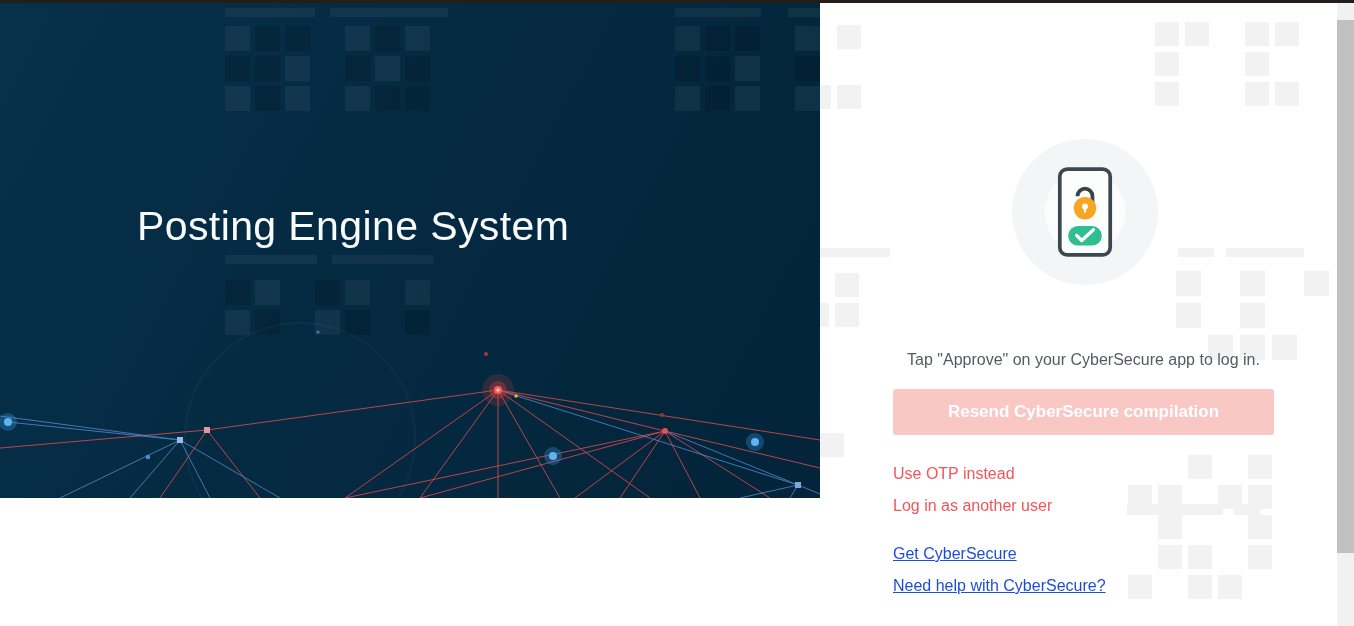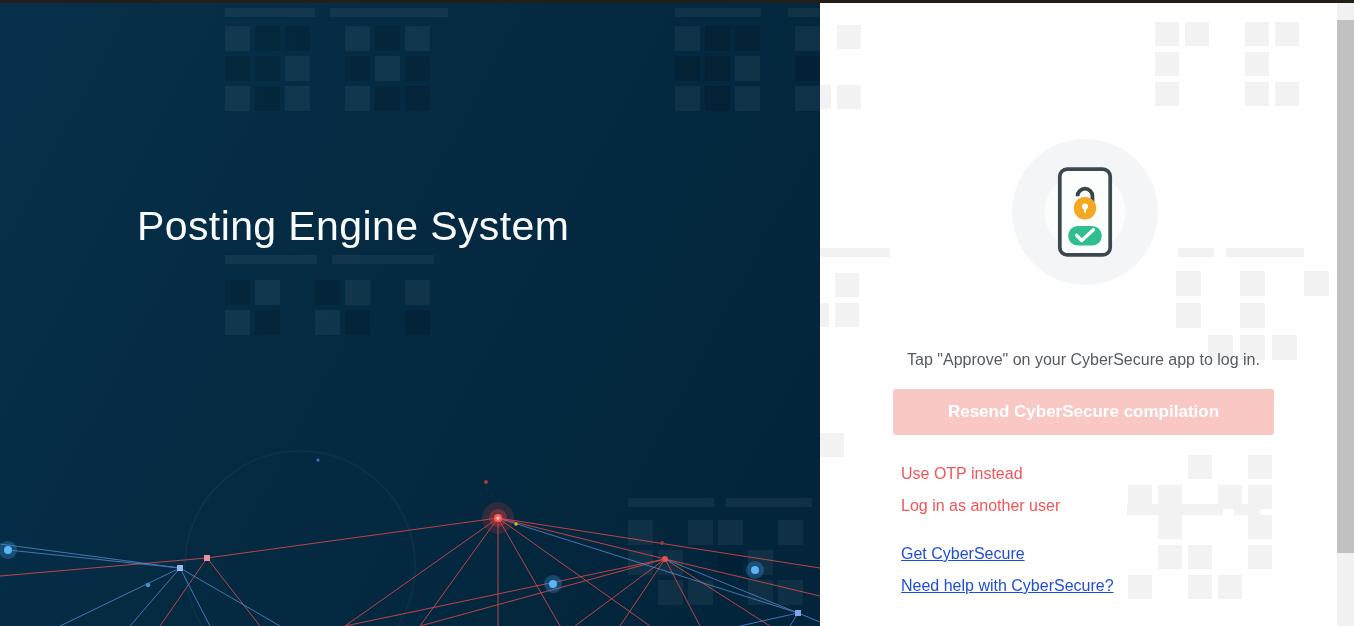--- a/index.html
+++ b/index.html
@@ -3,21 +3,21 @@
 <meta charset="utf-8">
 <style>
   html,body{margin:0;padding:0;background:#000;}
   #screen{position:relative;width:1354px;height:626px;overflow:hidden;
           font-family:"Liberation Sans",sans-serif;background:#fff;}
 
   
   .top-strip{position:absolute;left:0;top:0;width:1354px;height:3px;background:#241e19;z-index:60;}
 
   
-  .left-panel{position:absolute;left:0;top:0;width:820px;height:626px;
+  .left-panel{position:absolute;left:0;top:0;width:820px;height:498px;
               background:linear-gradient(118deg,#07304a 0%,#042940 55%,#03243a 100%);overflow:hidden;}
   .hero{position:absolute;left:137px;top:203px;width:560px;z-index:5;}
   .hero h1{margin:0;font-size:41px;font-weight:300;color:#f8fafc;letter-spacing:.4px;}
   .hero p{margin:28px 0 0 0;font-size:16.5px;line-height:25px;color:#d9e1e8;max-width:548px;font-weight:300;}
 
   .deco-sq{position:absolute;}
   .deco-bar{position:absolute;}
 
   .net-svg{position:absolute;left:0;bottom:0;width:820px;height:190px;}
 
@@ -37,21 +37,21 @@
 
   .welcome{position:absolute;left:73px;top:302px;width:381px;text-align:center;
            font-size:24px;font-weight:bold;color:#20242a;z-index:5;}
   .instruction{position:absolute;left:60px;top:351px;width:407px;text-align:center;
                font-size:16px;color:#565b62;z-index:5;}
 
   .resend-btn{position:absolute;left:73px;top:389px;width:381px;height:46px;border:none;border-radius:3px;
               background:#f9c8c5;color:#ffffff;font-size:17px;font-weight:bold;
               font-family:"Liberation Sans",sans-serif;cursor:default;z-index:5;}
 
-  .link{position:absolute;left:81px;font-size:16px;cursor:pointer;z-index:5;text-decoration:none;display:block;}
+  .link{position:absolute;left:73px;font-size:16px;cursor:pointer;z-index:5;text-decoration:none;display:block;}
   .link.red{color:#f2555a;}
   .link.dark{color:#1d4ed8;text-decoration:underline;}
 
   
   .scrollbar{position:absolute;left:1337px;top:0;width:17px;height:626px;background:#f1f1f1;z-index:55;}
   .scroll-thumb{position:absolute;left:0;top:20px;width:17px;height:533px;background:#c1c1c1;}
 </style>
 </head>
 <body>
 

